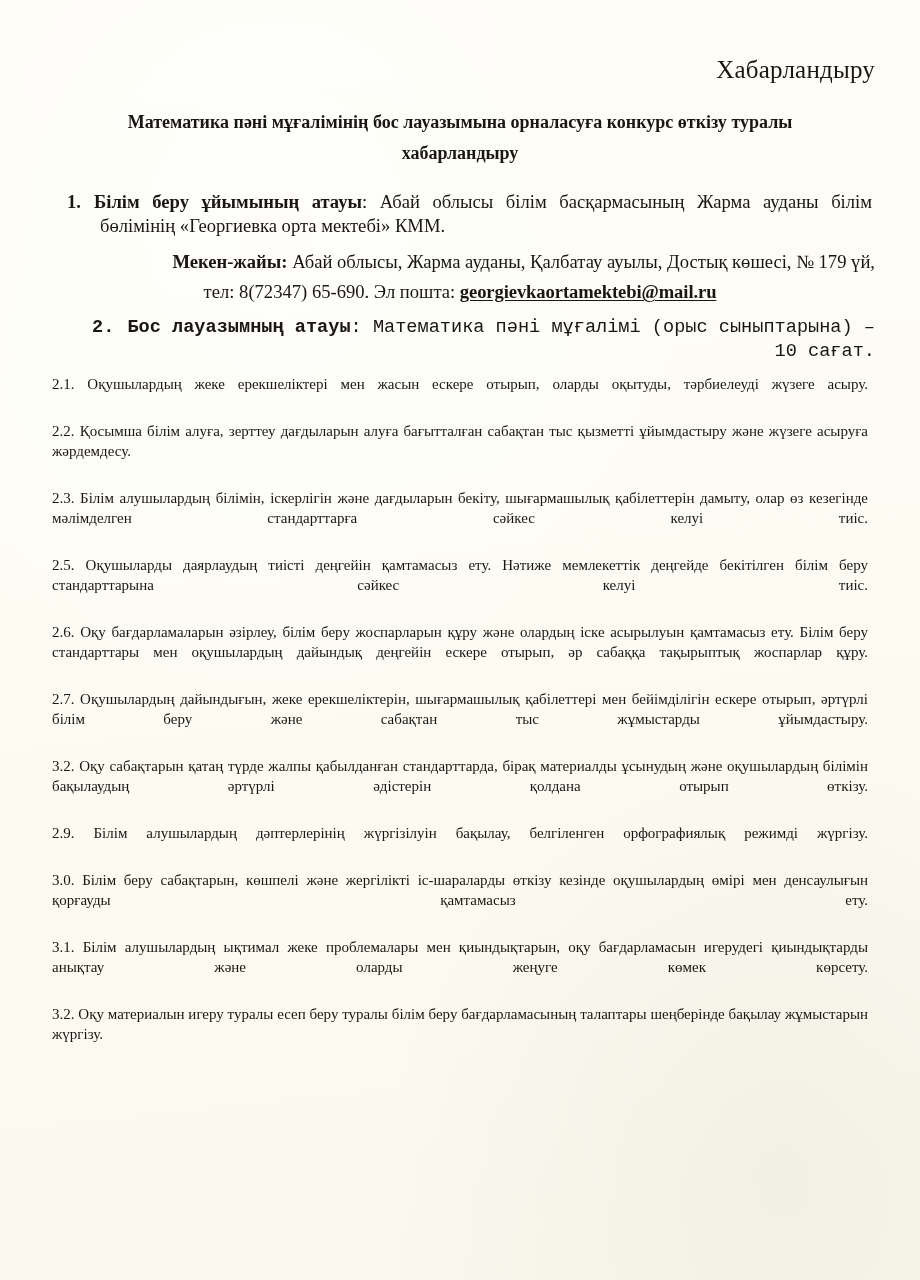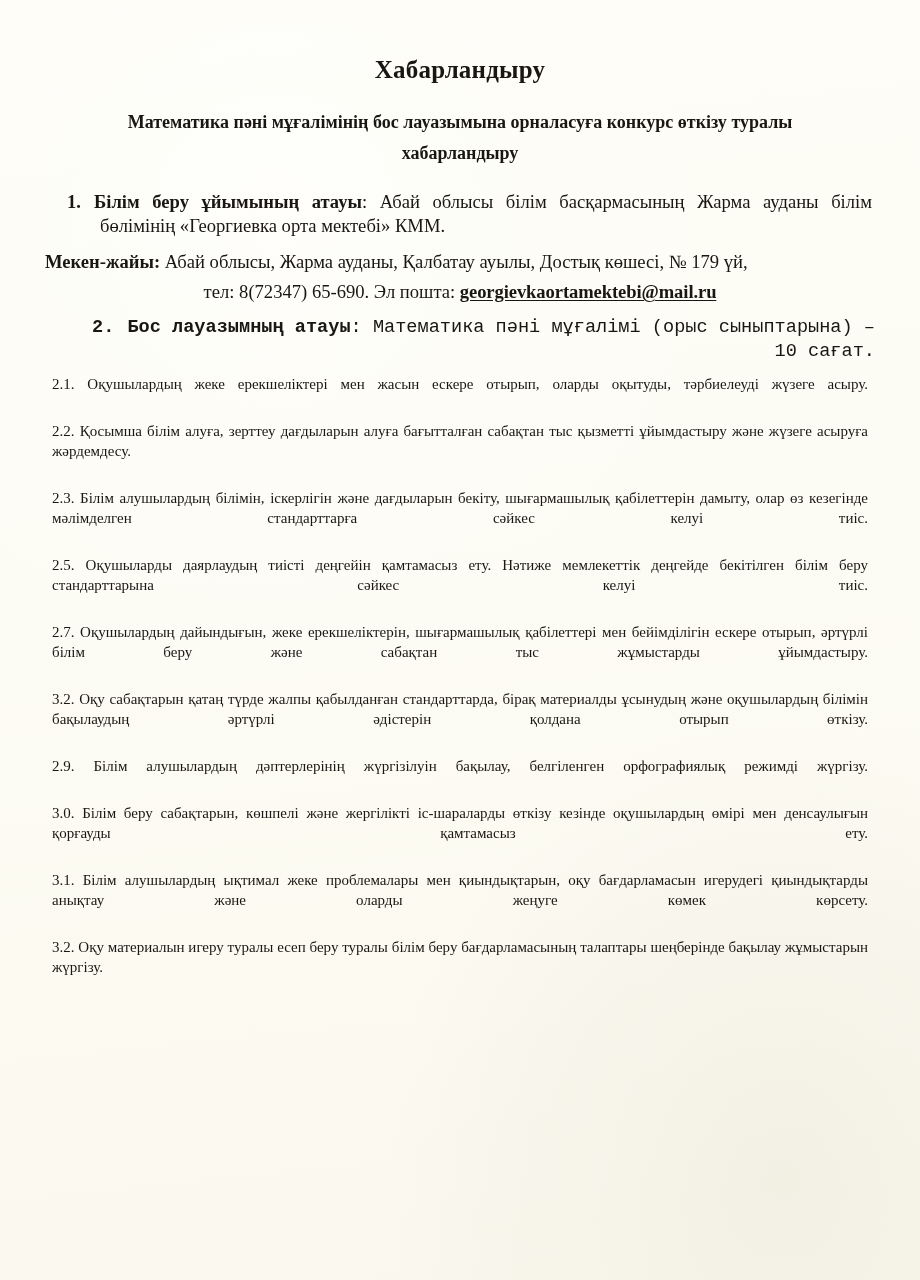--- a/index.html
+++ b/index.html
@@ -31,23 +31,23 @@
   .page {
     position: relative;
     width: 920px;
     height: 1280px;
     box-sizing: border-box;
     padding: 0 45px 0 45px;
   }
 
   
   .doc-title {
-    font-weight: bold;
+    font-weight: normal;
     font-size: 25px;
-    text-align: center;
+    text-align: right;
     letter-spacing: 0.2px;
     margin: 0;
     padding-top: 55px;
     line-height: 1.2;
   }
 
   .doc-subtitle {
     font-weight: bold;
     font-size: 18px;
     text-align: center;
@@ -94,21 +94,21 @@
     font-weight: bold;
   }
 
   .address-line {
     font-size: 18.6px;
     line-height: 1.33;
     margin: 0;
     padding-top: 11px;
     padding-left: 28px;
     text-indent: -28px;
-    text-align: left;
+    text-align: right;
   }
 
   .contact-line {
     font-size: 18.6px;
     line-height: 1.33;
     margin: 0;
     padding-top: 6px;
     text-align: center;
   }
 
@@ -173,20 +173,21 @@
   <p class="contact-line"><span>тел: 8(72347) 65-690. Эл пошта: </span><span class="email">georgievkaortamektebi@mail.ru</span></p>
 
   <p class="clause clause-2"><span class="num">2.</span><span class="num-gap"></span><span class="lead">Бос лауазымның атауы</span><span>: Математика пәні мұғалімі (орыс сыныптарына) – 10 сағат.</span></p>
 
 
   <div class="duties">
     <p class="duty">2.1. Оқушылардың жеке ерекшеліктері мен жасын ескере отырып, оларды оқытуды, тәрбиелеуді жүзеге асыру.</p>
     <p class="duty">2.2. Қосымша білім алуға, зерттеу дағдыларын алуға бағытталған сабақтан тыс қызметті ұйымдастыру және жүзеге асыруға жәрдемдесу.</p>
     <p class="duty">2.3. Білім алушылардың білімін, іскерлігін және дағдыларын бекіту, шығармашылық қабілеттерін дамыту, олар өз кезегінде мәлімделген стандарттарға сәйкес келуі тиіс.</p>
     <p class="duty">2.5. Оқушыларды даярлаудың тиісті деңгейін қамтамасыз ету. Нәтиже мемлекеттік деңгейде бекітілген білім беру стандарттарына сәйкес келуі тиіс.</p>
+    <p class="duty">2.6. Оқу бағдарламаларын әзірлеу, білім беру жоспарларын құру және олардың іске асырылуын қамтамасыз ету. Білім беру стандарттары мен оқушылардың дайындық деңгейін ескере отырып, әр сабаққа тақырыптық жоспарлар құру.</p>
     <p class="duty">2.7. Оқушылардың дайындығын, жеке ерекшеліктерін, шығармашылық қабілеттері мен бейімділігін ескере отырып, әртүрлі білім беру және сабақтан тыс жұмыстарды ұйымдастыру.</p>
     <p class="duty">3.2. Оқу сабақтарын қатаң түрде жалпы қабылданған стандарттарда, бірақ материалды ұсынудың және оқушылардың білімін бақылаудың әртүрлі әдістерін қолдана отырып өткізу.</p>
     <p class="duty">2.9. Білім алушылардың дәптерлерінің жүргізілуін бақылау, белгіленген орфографиялық режимді жүргізу.</p>
     <p class="duty">3.0. Білім беру сабақтарын, көшпелі және жергілікті іс-шараларды өткізу кезінде оқушылардың өмірі мен денсаулығын қорғауды қамтамасыз ету.</p>
     <p class="duty">3.1. Білім алушылардың ықтимал жеке проблемалары мен қиындықтарын, оқу бағдарламасын игерудегі қиындықтарды анықтау және оларды жеңуге көмек көрсету.</p>
     <p class="duty">3.2. Оқу материалын игеру туралы есеп беру туралы білім беру бағдарламасының талаптары шеңберінде бақылау жұмыстарын жүргізу.</p>
 
   </div>
 
 </div>

